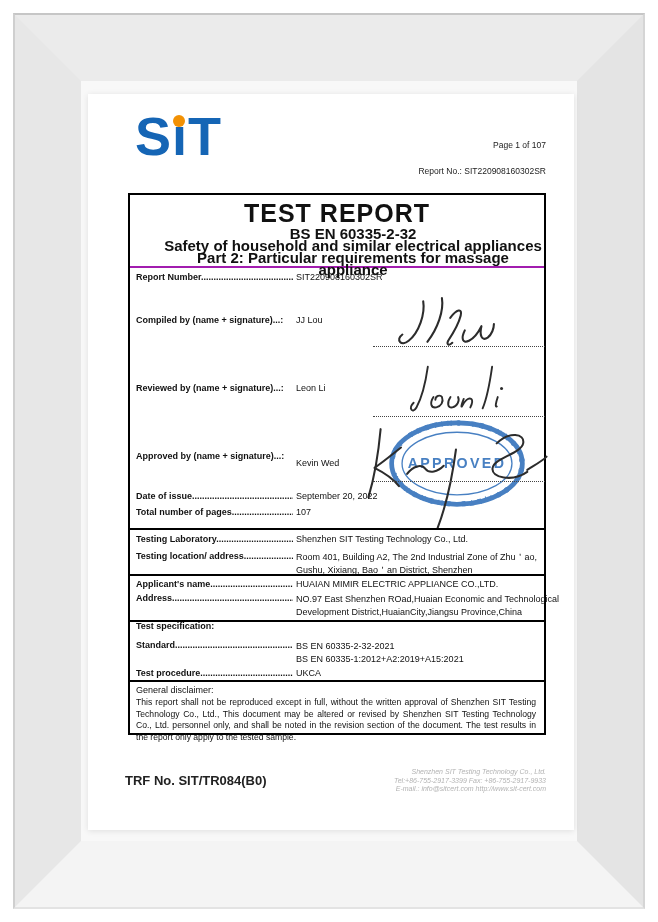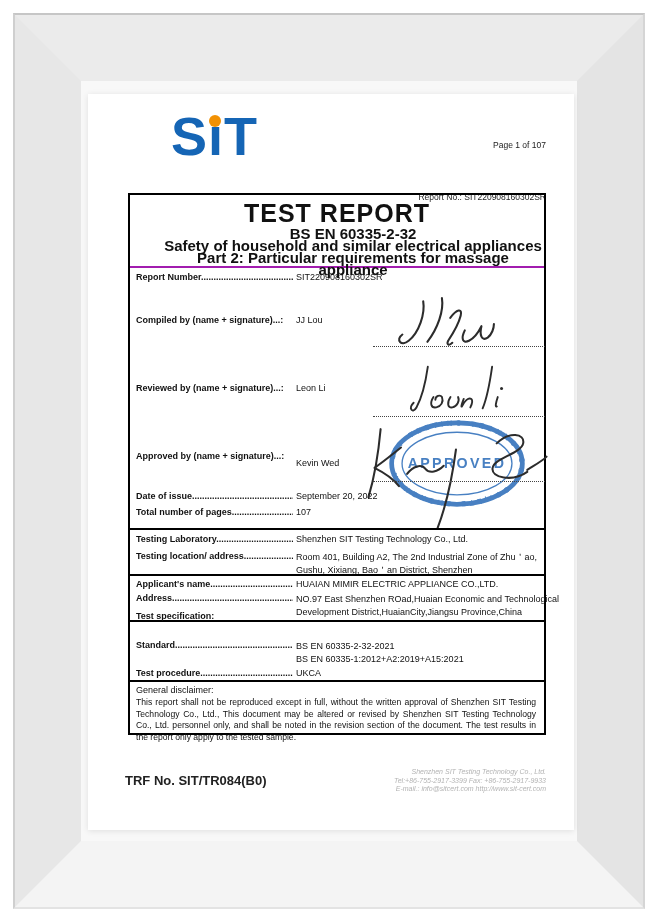--- a/index.html
+++ b/index.html
@@ -13,21 +13,21 @@
   .frame-line{position:absolute;inset:13px;border:2px solid;
     border-color:#c6c6c6 #d5d5d5 #e3e3e3 #cfcfcf;}
   .bevel{position:absolute;inset:15px;border:66px solid;
     border-color:#ebebeb #e4e4e4 #f4f4f4 #e7e7e7;background:#f8f8f8;}
   
   .page{position:absolute;left:88px;top:94px;width:486px;height:736px;
     background:#ffffff;box-shadow:0 1px 6px rgba(0,0,0,0.10);color:#111;}
   
   .logo{position:absolute;left:47px;top:14px;height:56px;
     font-weight:bold;font-size:54px;line-height:56px;letter-spacing:1px;
-    color:#1565b5;margin-left:36px;}
+    color:#1565b5;}
   .logo span{display:inline-block;}
   .logo .i-wrap{position:relative;}
   .logo .i-dot{position:absolute;left:1px;top:7px;width:12px;height:12px;
     border-radius:50%;background:#f29104;}
   .hdr-right{position:absolute;right:28px;text-align:right;font-size:8.5px;color:#222;padding-left:24px;}
   
   .report-table{position:absolute;left:40px;top:99px;width:418px;height:542px;
     border:2px solid #000;box-sizing:border-box;}
   .title-block{position:absolute;left:0;top:0;right:0;height:71px;
     border-bottom:2px solid #a21caf;text-align:center;}
@@ -56,21 +56,21 @@
 
 <div class="bevel"></div>
 <div class="frame-line"></div>
 
 <div class="page">
 
   <div class="logo">
     <span>S</span><span class="i-wrap"><span>ı</span><span class="i-dot"></span></span><span>T</span>
   </div>
   <div class="hdr-right" style="top:46px;">Page 1 of 107</div>
-  <div class="hdr-right" style="top:72px;margin-top:26px;">Report No.: SIT220908160302SR</div>
+  <div class="hdr-right" style="top:72px;">Report No.: SIT220908160302SR</div>
 
   <div class="report-table">
 
     <div class="title-block">
       <div class="tb-title">TEST REPORT</div>
       <div class="tb-sub">BS EN 60335-2-32</div>
       <div class="tb-sub">Safety of household and similar electrical appliances</div>
       <div class="tb-sub">Part 2: Particular requirements for massage appliance</div>
     </div>
 
@@ -163,21 +163,21 @@
     <div class="row" style="top:398px;">
       <span class="lbl">Address......................................................:</span>
       <span class="val">
         <div>NO.97 East Shenzhen ROad,Huaian Economic and Technological</div>
         <div>Development District,HuaianCity,Jiangsu Province,China</div>
       </span>
     </div>
 
     <div class="hline" style="top:425px;"></div>
 
-    <div class="row" style="top:416px;">
+    <div class="row" style="top:426px;">
       <span class="lbl">Test specification:</span>
     </div>
     <div class="row" style="top:445px;">
       <span class="lbl">Standard.................................................. :</span>
       <span class="val">
         <div>BS EN 60335-2-32-2021</div>
         <div>BS EN 60335-1:2012+A2:2019+A15:2021</div>
       </span>
     </div>
     <div class="row" style="top:473px;">

